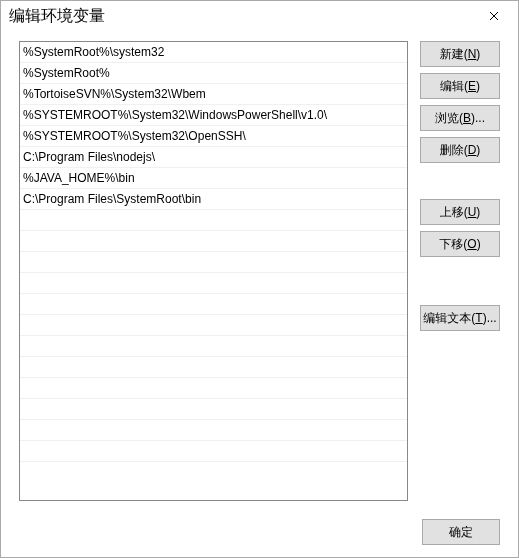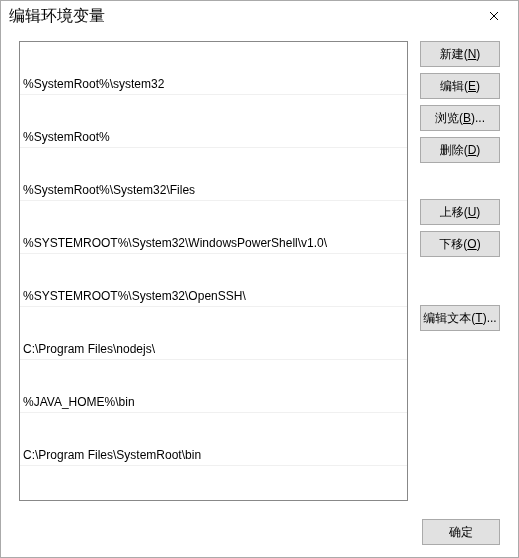--- a/index.html
+++ b/index.html
@@ -2,21 +2,21 @@
 <html><head>
 <meta charset="utf-8">
 <style>
 * { box-sizing: border-box; margin: 0; padding: 0; font-family: "Microsoft YaHei", "Segoe UI", sans-serif; font-size: 12px; }
 body { background: #fff; width: 519px; height: 558px; border: 1px solid #aaa; position: relative; }
 .titlebar { height: 30px; display: flex; align-items: center; padding: 0 8px; }
 .titlebar .title { flex: 1; font-size: 16px; }
 .titlebar .close { width: 32px; height: 30px; display: flex; align-items: center; justify-content: center; font-size: 16px; cursor: pointer; }
 .content { position: absolute; top: 40px; left: 18px; right: 18px; bottom: 56px; display: flex; gap: 12px; }
 .listbox { flex: 1; border: 1px solid #888; background: #fff; overflow: hidden; }
-.listbox .row { height: 21px; line-height: 21px; padding: 0 3px; border-bottom: 1px solid #f0f0f0; white-space: nowrap; overflow: hidden; cursor: default; margin-top: 32px; }
+.listbox .row { height: 21px; line-height: 21px; padding: 0 3px; border-bottom: 1px solid #f0f0f0; white-space: nowrap; overflow: hidden; cursor: default; }
 .listbox .row.selected { outline: 1px dotted #000; outline-offset: -1px; }
 .sidebtns { width: 80px; display: flex; flex-direction: column; gap: 6px; }
 .sidebtns .spacer-sm { height: 24px; }
 .sidebtns .spacer-lg { height: 36px; }
 .btn { height: 26px; border: 1px solid #aaa; background: #e1e1e1; display: flex; align-items: center; justify-content: center; cursor: pointer; user-select: none; }
 .footer { position: absolute; bottom: 12px; right: 18px; display: flex; }
 .footer .btn { width: 78px; }
 u { text-decoration: underline; }
 </style>
 </head>
@@ -28,21 +28,21 @@
     <svg width="10" height="10" viewBox="0 0 10 10">
         <path d="M1 1 L9 9 M9 1 L1 9" stroke="#000" stroke-width="1"></path>
       </svg>
   </div>
 </div>
 
 <div class="content">
   <div class="listbox" id="listbox">
       <div class="row">%SystemRoot%\system32</div>
       <div class="row">%SystemRoot%</div>
-      <div class="row">%SystemRoot%\System32\Files</div>
+      <div class="row">%TortoiseSVN%\System32\Wbem</div>
       <div class="row">%SYSTEMROOT%\System32\WindowsPowerShell\v1.0\</div>
       <div class="row">%SYSTEMROOT%\System32\OpenSSH\</div>
       <div class="row">C:\Program Files\nodejs\</div>
       <div class="row">%JAVA_HOME%\bin</div>
       <div class="row">C:\Program Files\SystemRoot\bin</div>
       <div class="row"></div>
       <div class="row"></div>
       <div class="row"></div>
       <div class="row"></div>
       <div class="row"></div>

